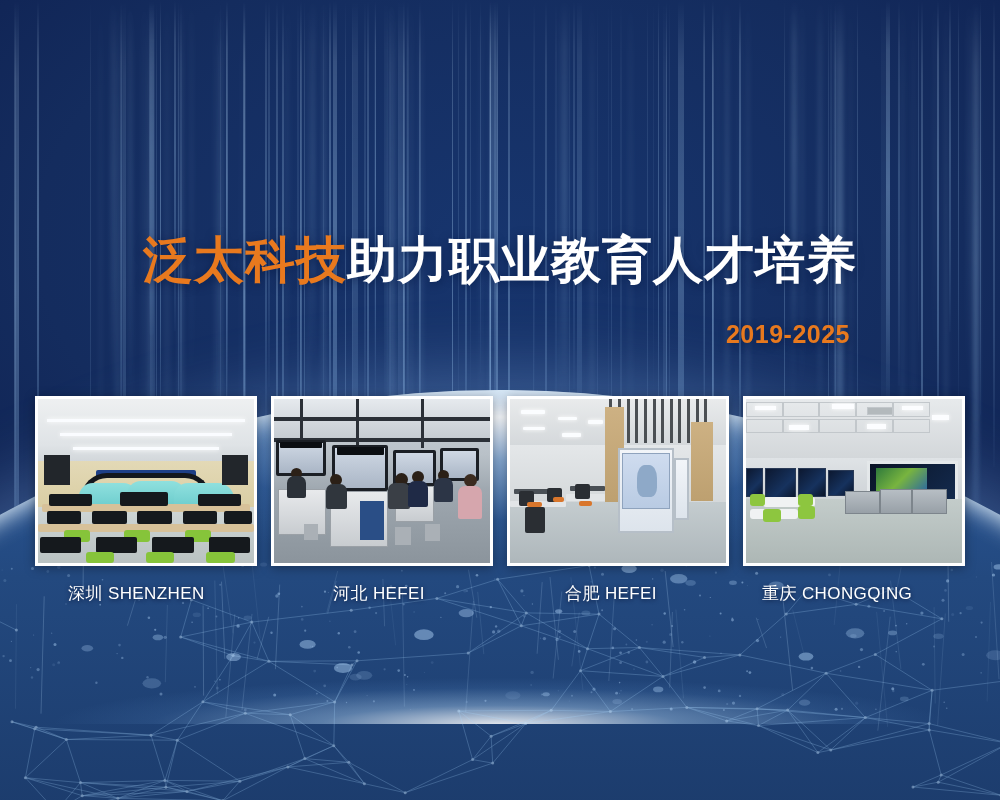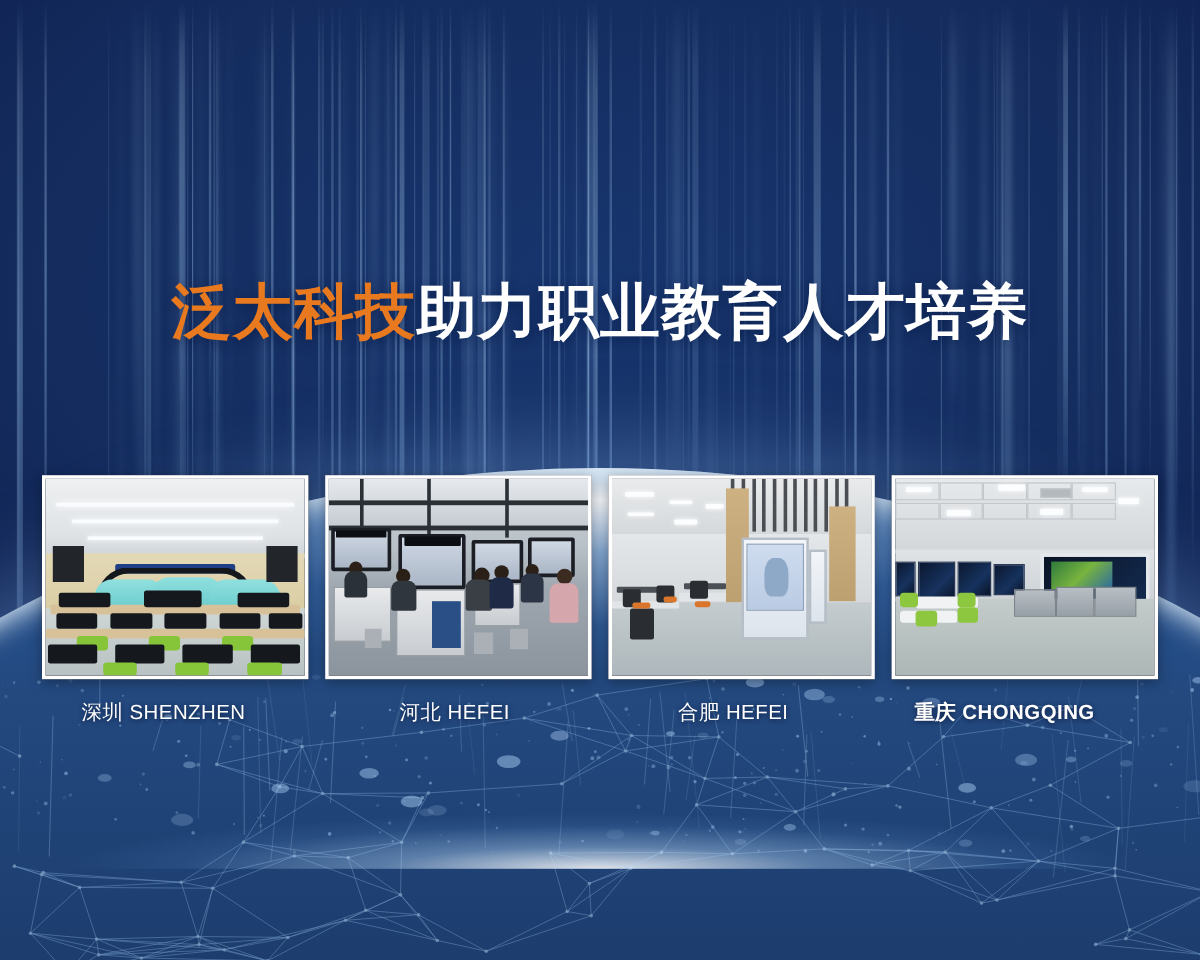--- a/index.html
+++ b/index.html
@@ -56,21 +56,21 @@
   
   .gallery{ position:absolute; left:35px; top:396px; width:930px; height:170px;
             display:flex; justify-content:space-between; }
   .photo{ width:222px; height:170px; border:3px solid #ffffff; background:#223; overflow:hidden;
           position:relative; box-shadow:0 2px 10px rgba(0,0,0,.35); }
   .photo .scene{ position:absolute; inset:0; }
 
   .captions{ position:absolute; left:35px; top:582px; width:930px; height:28px; }
   .caption{ position:absolute; color:#ffffff; font-size:17px; letter-spacing:.4px;
             text-shadow:0 1px 4px rgba(0,10,40,.7); white-space:nowrap; }
-  .cap0{ left:33px; } .cap1{ left:298px; } .cap2{ left:530px; } .cap3{ left:727px;font-weight:bold; }
+  .cap0{ left:33px; } .cap1{ left:298px; } .cap2{ left:530px; } .cap3{ left:727px; }
 
   
   .p1-ceil{ position:absolute; left:0; top:0; width:100%; height:40%; background:linear-gradient(180deg,#eef0f1,#dfe3e6 70%,#cfd4d8);}
   .p1-stripe{ position:absolute; height:3px; background:#fafcff; box-shadow:0 0 5px #fff;}
   .p1-wall{ position:absolute; left:0; top:38%; width:100%; height:30%; background:linear-gradient(180deg,#e3d9b6,#d9cda2);}
   .p1-banner{ position:absolute; left:27%; top:43%; width:46%; height:5%; background:#1e3f86; border-radius:2px;}
   .p1-arch{ position:absolute; left:20%; top:45%; width:60%; height:16%; border:5px solid #14171c; border-bottom:none; border-radius:42px 42px 0 0;}
   .p1-car{ position:absolute; width:60px; height:34px; background:linear-gradient(180deg,#8fe0de,#5fc5c6); border-radius:14px 16px 5px 5px;}
   .p1-floor{ position:absolute; left:0; top:66%; width:100%; height:34%; background:linear-gradient(180deg,#cfd6d6,#b9c2c2);}
   .p1-desk{ position:absolute; background:#d7c199; border-radius:2px;}
@@ -865,20 +865,21 @@
       <line x1="991.5" y1="2.0" x2="999.0" y2="119.2" stroke="rgba(190,225,255,0.37)" stroke-width="0.9"></line>
       <line x1="337.7" y1="11.0" x2="326.8" y2="52.6" stroke="rgba(190,225,255,0.28)" stroke-width="0.9"></line>
       <line x1="890.5" y1="20.7" x2="900.9" y2="108.9" stroke="rgba(190,225,255,0.27)" stroke-width="0.9"></line>
       <line x1="16.5" y1="44.2" x2="15.5" y2="148.7" stroke="rgba(190,225,255,0.20)" stroke-width="0.9"></line>
       <line x1="473.5" y1="41.0" x2="465.7" y2="152.0" stroke="rgba(190,225,255,0.37)" stroke-width="0.9"></line>
       <line x1="792.7" y1="49.6" x2="803.5" y2="92.5" stroke="rgba(190,225,255,0.18)" stroke-width="0.9"></line>
     </svg>
 
   <div class="title-block">
     <div class="headline"><span class="brand">泛太科技</span><span class="rest">助力职业教育人才培养</span></div>
+    <div class="years">2019-2025</div>
   </div>
 
   <div class="gallery">
 
     <div class="photo">
       <div class="scene">
         <div class="p1-ceil"></div>
         <div class="p1-stripe" style="left:4%;top:12%;width:92%;"></div>
         <div class="p1-stripe" style="left:10%;top:21%;width:80%;"></div>
         <div class="p1-stripe" style="left:16%;top:29%;width:68%;"></div>

